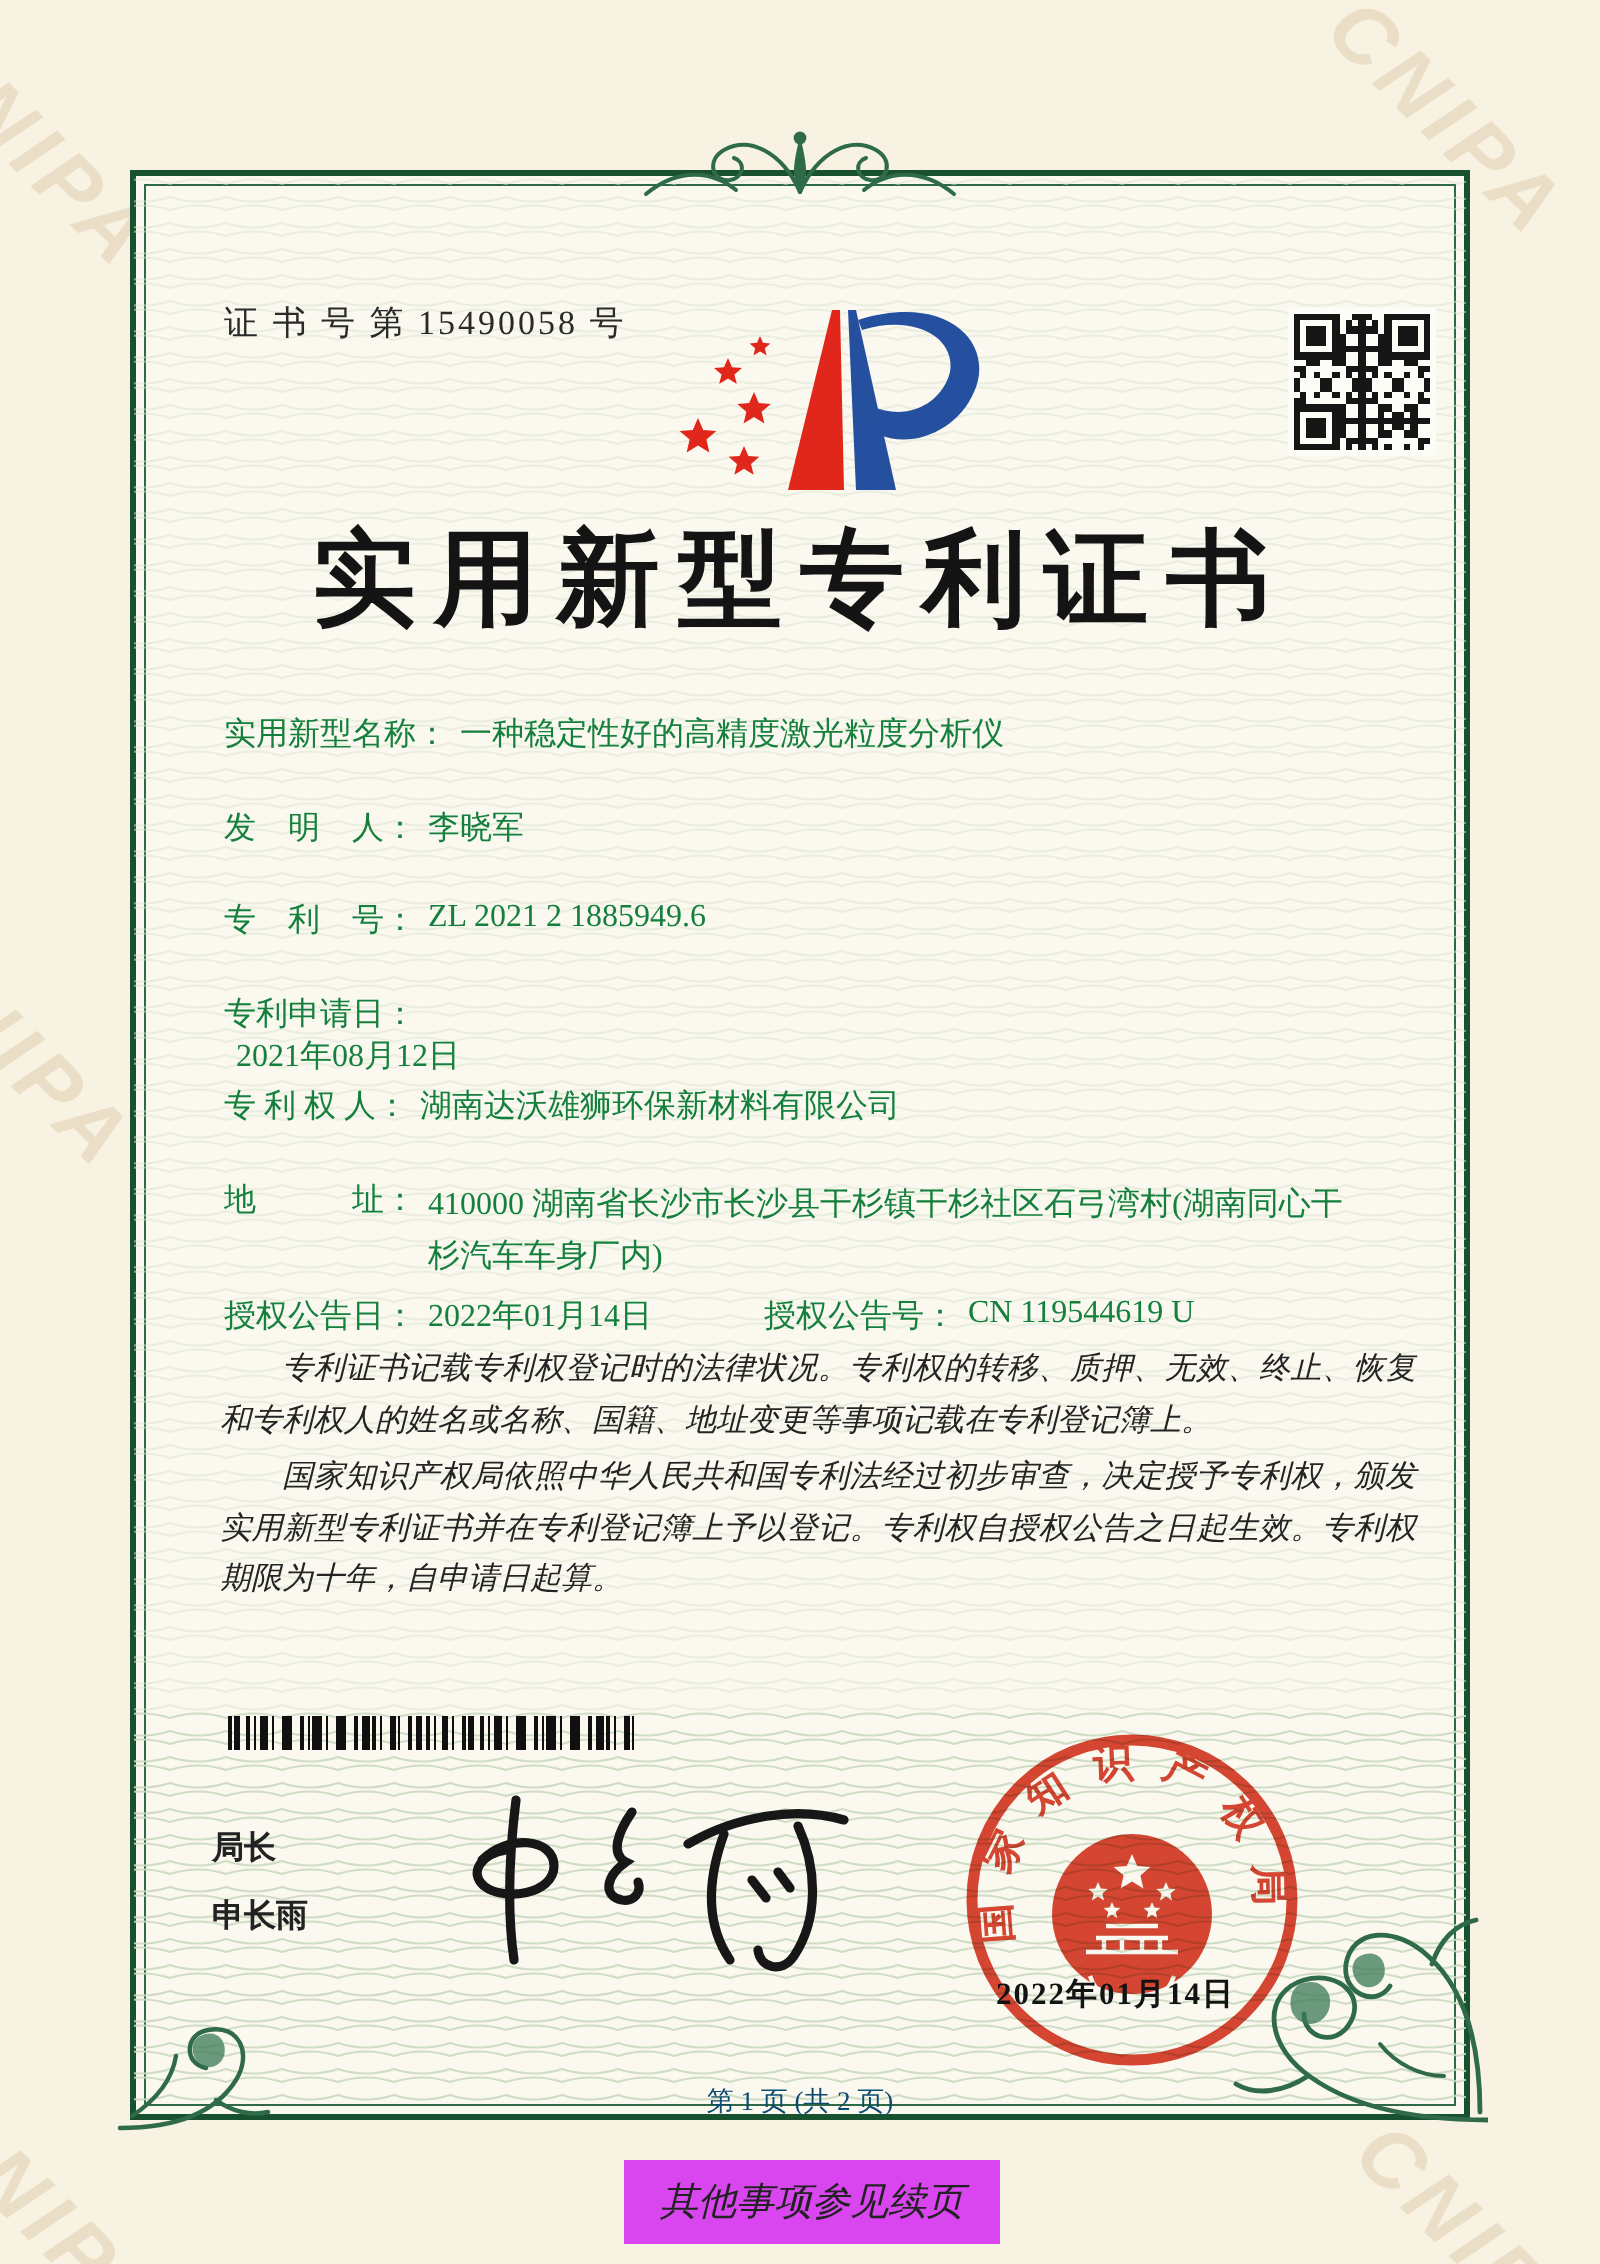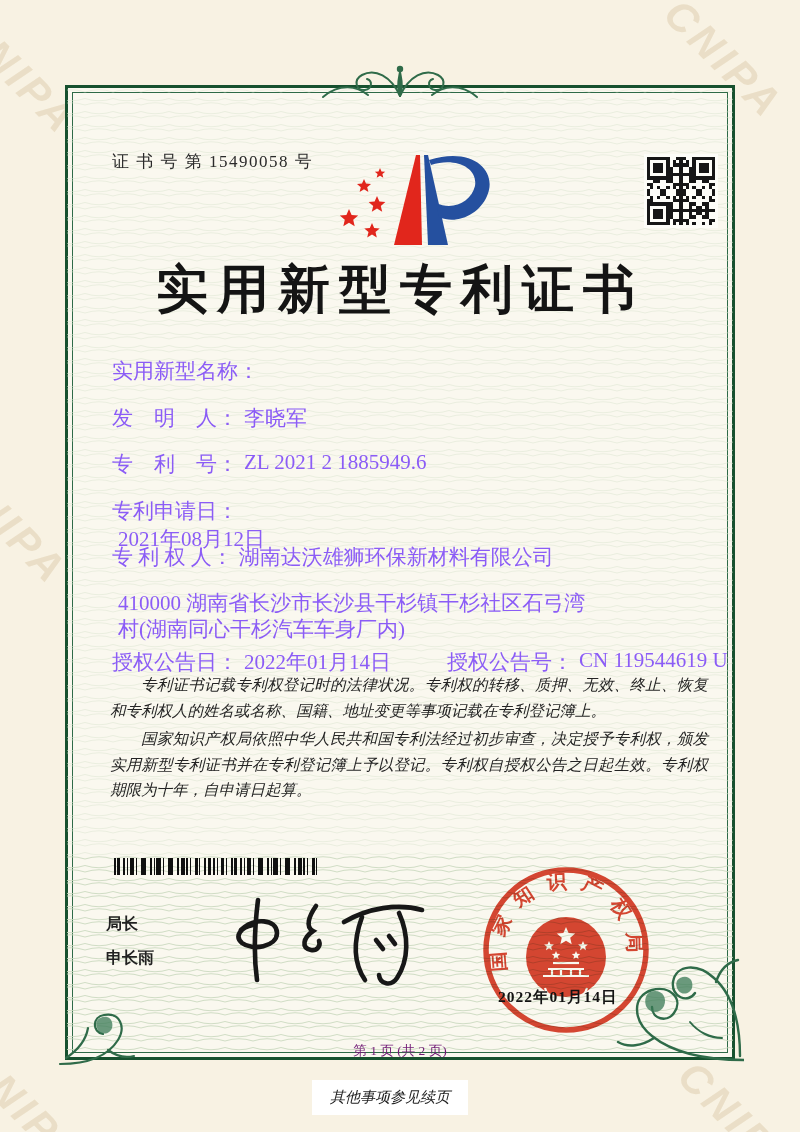--- a/index.html
+++ b/index.html
@@ -34,21 +34,21 @@
     position:absolute;left:644px;top:142px;width:74px;height:74px;
     display:grid;grid-template-columns:repeat(21,1fr);grid-template-rows:repeat(21,1fr);
     background:#fdfdf8;padding:3px;box-sizing:border-box;
   }
   .qm{background:#161616;}
   .title{
     position:absolute;left:0;top:243px;width:800px;text-align:center;
     font-size:52px;font-weight:bold;letter-spacing:9px;color:#141414;
   }
   
-  .row{position:absolute;left:112px;display:flex;font-size:21px;color:#8b5cf6;}
+  .row{position:absolute;left:112px;display:flex;font-size:16px;color:#15803d;}
   .row .lab{white-space:pre;flex:none;}
   .row .val{margin-left:6px;}
   .addr .val{width:468px;line-height:26px;}
   .grant2{margin-left:56px;display:flex;}
   
   .legal{
     position:absolute;left:110px;top:660px;width:598px;
     font-style:italic;font-size:15.5px;line-height:25.5px;color:#242424;
     text-align:justify;
   }
@@ -68,24 +68,24 @@
   }
   .signer .nm{margin-top:13px;}
   .sig{position:absolute;left:218px;top:878px;}
   
   .seal{position:absolute;left:479px;top:851px;width:174px;height:174px;opacity:.93;mix-blend-mode:multiply;}
   .seal-date{
     position:absolute;left:498px;top:975px;width:160px;
     font-size:15.5px;font-weight:bold;letter-spacing:1px;color:#131313;z-index:6;
   }
   
-  .page-info{position:absolute;left:0;top:1030px;width:800px;text-align:center;font-size:13.5px;color:#701a75;}
+  .page-info{position:absolute;left:0;top:1030px;width:800px;text-align:center;font-size:13.5px;color:#0c4a6e;}
   .footer-note{
-    position:absolute;left:312px;top:1068px;background:#ffffff;
-    padding:8px 18px;font-size:15px;font-style:italic;color:#222;
+    position:absolute;left:312px;top:1068px;background:#d946ef;
+    padding:8px 18px;font-size:19px;font-style:italic;color:#222;
   }
   .orn{position:absolute;pointer-events:none;}
 </style>
 </head>
 <body>
 
 <div class="page">
 
   <div class="wm" style="left:-18px;top:6px;">CNIPA</div>
   <div class="wm" style="left:688px;top:-10px;">CNIPA</div>
@@ -742,38 +742,40 @@
         <div class="qm"></div>
         <div></div>
         <div class="qm"></div>
         <div></div>
       </div>
 
     <div class="title">实用新型专利证书</div>
 
     <div class="row" style="top:345px;">
       <span class="lab">实用新型名称：</span>
+      <span class="val">一种稳定性好的高精度激光粒度分析仪</span>
     </div>
     <div class="row" style="top:392px;">
       <span class="lab">发　明　人：</span>
       <span class="val">李晓军</span>
     </div>
     <div class="row" style="top:438px;">
       <span class="lab">专　利　号：</span>
       <span class="val">ZL 2021 2 1885949.6</span>
     </div>
     <div class="row" style="top:485px;flex-direction:column;">
       <span class="lab">专利申请日：</span>
       <span class="val">2021年08月12日</span>
     </div>
     <div class="row" style="top:531px;text-align:center;">
       <span class="lab">专 利 权 人：</span>
       <span class="val">湖南达沃雄狮环保新材料有限公司</span>
     </div>
     <div class="row addr" style="top:578px;">
+      <span class="lab">地　　　址：</span>
       <span class="val">410000 湖南省长沙市长沙县干杉镇干杉社区石弓湾村(湖南同心干杉汽车车身厂内)</span>
     </div>
     <div class="row" style="top:636px;">
       <span class="lab">授权公告日：</span>
       <span class="val">2022年01月14日</span>
       <span class="grant2">
         <span class="lab">授权公告号：</span>
         <span class="val">CN 119544619 U</span>
       </span>
     </div>

